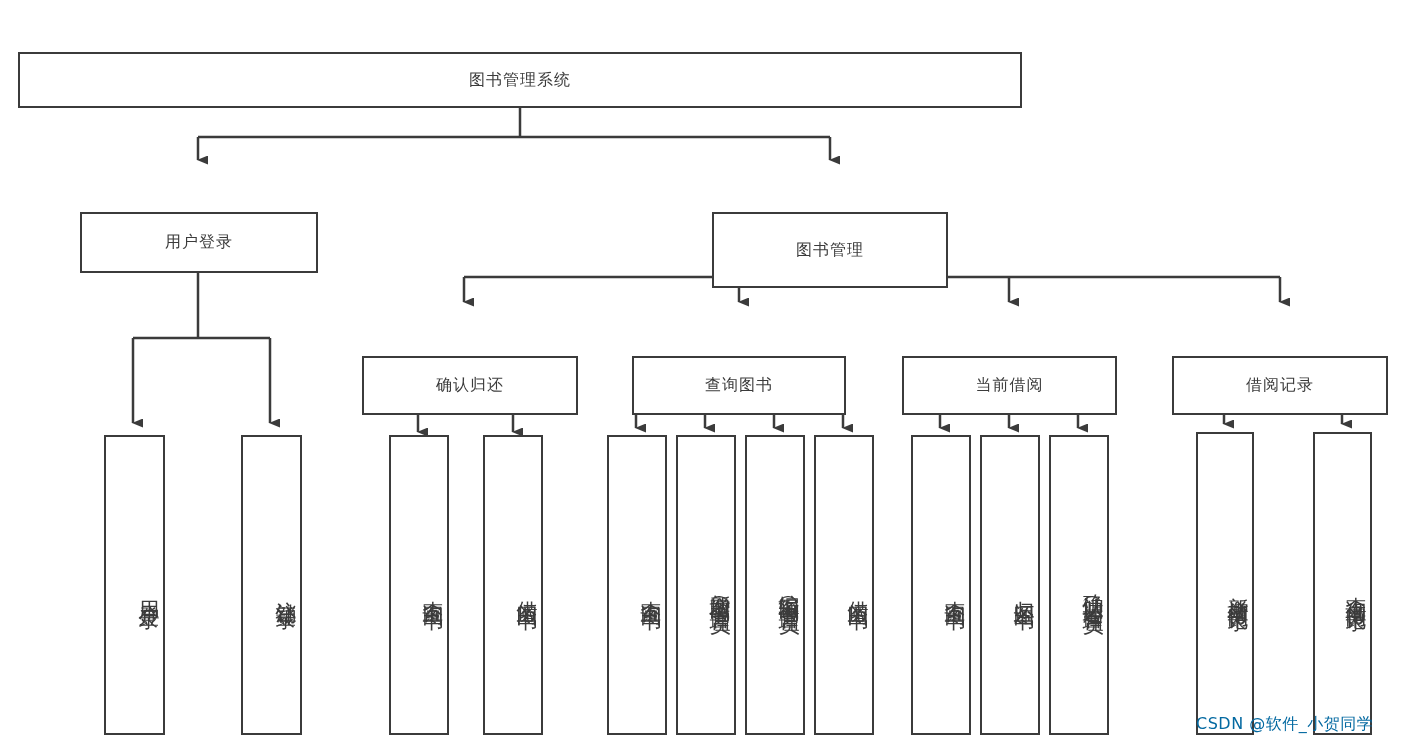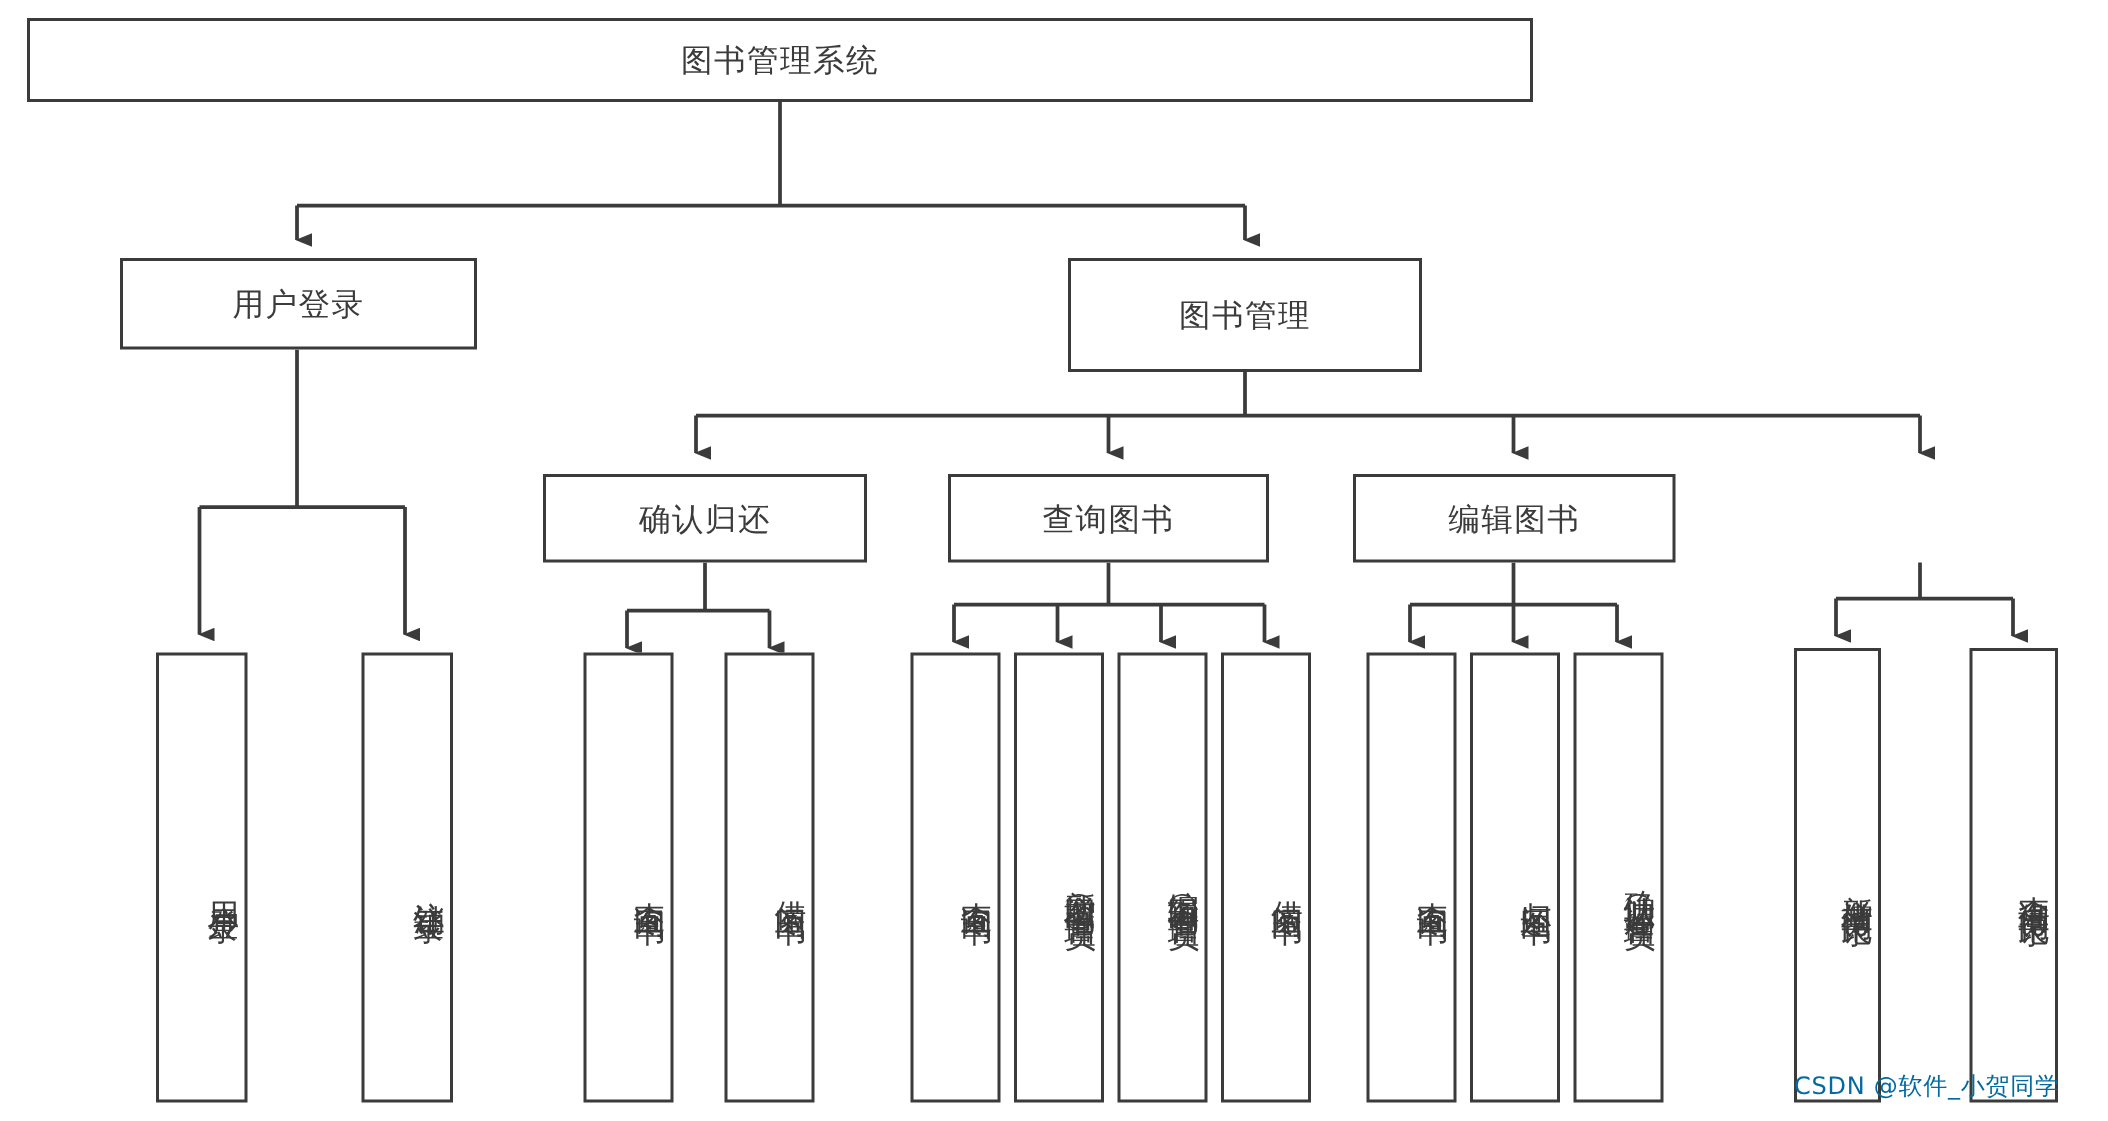--- a/index.html
+++ b/index.html
@@ -2,21 +2,21 @@
 <html><head>
 <meta charset="utf-8">
 <style>
   html,body{margin:0;padding:0;background:#ffffff;}
   body{width:1405px;height:747px;position:relative;overflow:hidden;
        font-family:"DejaVu Sans","Liberation Sans",sans-serif;}
   #canvas{position:absolute;left:0;top:0;width:1405px;height:747px;}
   .node{position:absolute;box-sizing:border-box;border:2.5px solid #3b3b3b;
         background:#ffffff;display:flex;align-items:center;justify-content:center;
         color:#3b3b3b;}
-  .node.h{font-size:21px;letter-spacing:1px;}
+  .node.h{font-size:16px;letter-spacing:1px;margin-top:40px;}
   .node.v{writing-mode:vertical-rl;text-orientation:upright;font-size:21px;
           letter-spacing:3px;padding-top:10px;align-items:flex-start;justify-content:center;}
   .watermark{position:absolute;left:1196px;top:714px;font-size:16px;color:#0369a1;
              white-space:nowrap;letter-spacing:0.5px;}
   svg{position:absolute;left:0;top:0;width:1405px;height:747px;overflow:visible;}
 </style>
 </head>
 <body>
 
 <div id="canvas">
@@ -71,21 +71,22 @@
     </g>
   </svg>
 
   <div class="node h" style="left:18px;top:12px;width:1004px;height:56px;">图书管理系统</div>
 
   <div class="node h" style="left:80px;top:172px;width:238px;height:61px;">用户登录</div>
   <div class="node h" style="left:712px;top:172px;width:236px;height:76px;">图书管理</div>
 
   <div class="node h" style="left:362px;top:316px;width:216px;height:59px;">确认归还</div>
   <div class="node h" style="left:632px;top:316px;width:214px;height:59px;">查询图书</div>
-  <div class="node h" style="left:902px;top:316px;width:215px;height:59px;">编辑图书</div>
+  <div class="node h" style="left:902px;top:316px;width:215px;height:59px;">当前借阅</div>
+  <div class="node h" style="left:1172px;top:316px;width:216px;height:59px;">借阅记录</div>
 
   <div class="node v" style="left:104px;top:435px;width:61px;height:300px;">用户登录</div>
   <div class="node v" style="left:241px;top:435px;width:61px;height:300px;">注销登录</div>
 
   <div class="node v" style="left:389px;top:435px;width:60px;height:300px;">查询图书</div>
   <div class="node v" style="left:483px;top:435px;width:60px;height:300px;">借阅图书</div>
 
   <div class="node v" style="left:607px;top:435px;width:60px;height:300px;">查询图书</div>
   <div class="node v" style="left:676px;top:435px;width:60px;height:300px;">新增图书（管理员）</div>
   <div class="node v" style="left:745px;top:435px;width:60px;height:300px;">编辑图书（管理员）</div>

